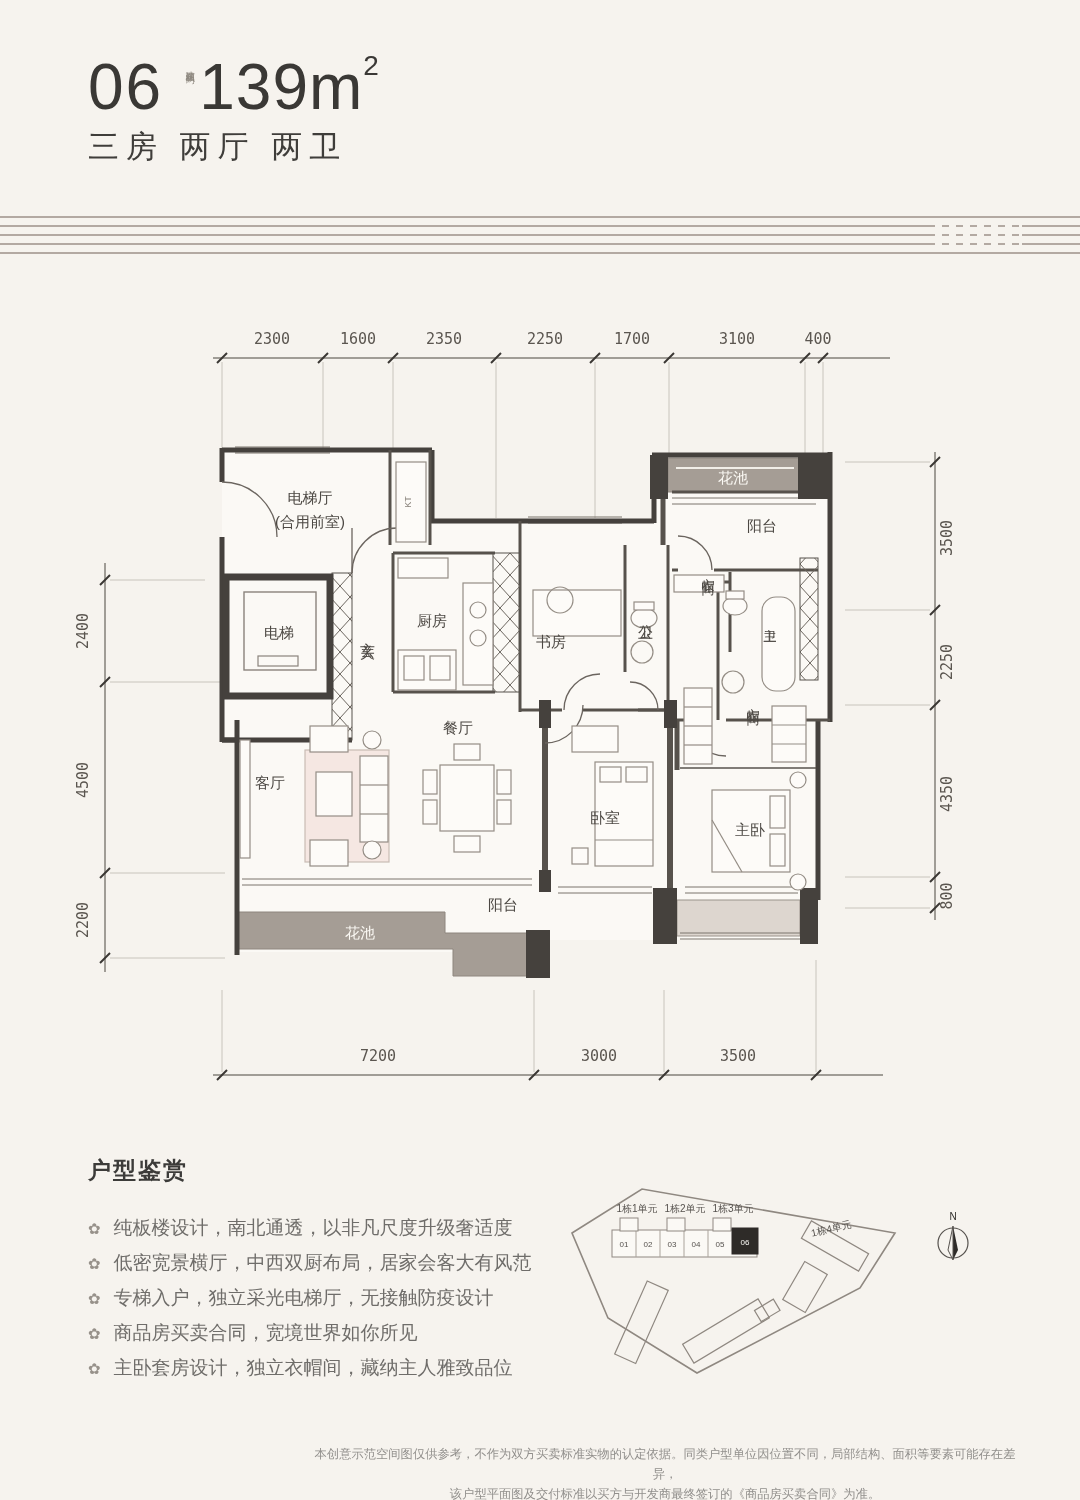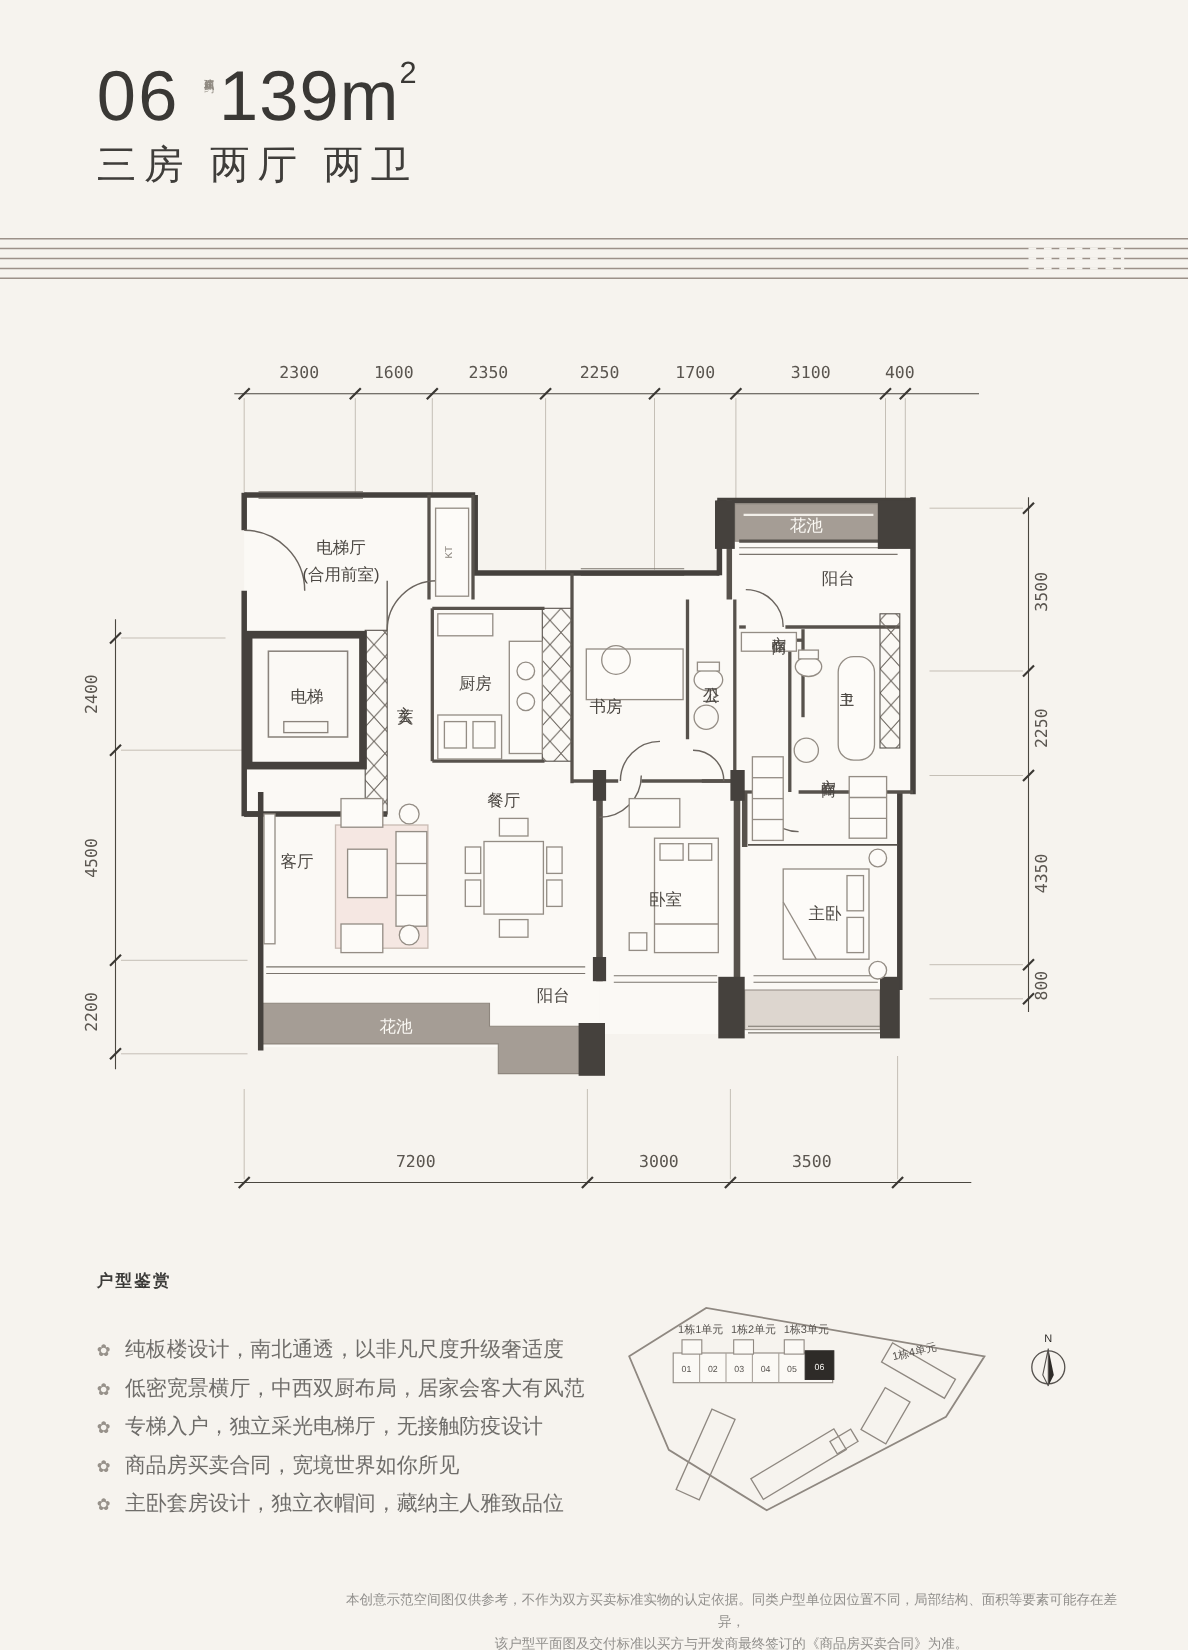--- a/index.html
+++ b/index.html
@@ -4,23 +4,23 @@
 <style>
   html,body{margin:0;padding:0;}
   body{width:1080px;height:1500px;position:relative;background:#f6f3ee;
        font-family:"Liberation Sans","DejaVu Sans",sans-serif;overflow:hidden;}
   .abs{position:absolute;}
   
   .hdr-num{font-size:64px;color:#3a3835;letter-spacing:2px;}
   .hdr-note{font-size:9px;color:#8d877f;writing-mode:vertical-rl;letter-spacing:1px;line-height:10px;}
   .hdr-area{font-size:64px;color:#3a3835;letter-spacing:1px;text-align:center;}
   .hdr-sup{font-size:28px;vertical-align:26px;color:#3a3835;}
-  .hdr-sub{font-size:36px;color:#3f3d3a;letter-spacing:7px;font-weight:500;}
+  .hdr-sub{font-size:31px;color:#3f3d3a;letter-spacing:7px;font-weight:500;}
   
-  .feat-title{font-size:15px;font-weight:bold;color:#3c3b39;letter-spacing:2px;}
+  .feat-title{font-size:23px;font-weight:bold;color:#3c3b39;letter-spacing:2px;}
   .feat-list{list-style:none;margin:0;padding:0;}
   .feat-list li{font-size:19px;color:#6f6d6a;height:35px;line-height:35px;white-space:nowrap;}
   .feat-ico{color:#97918a;font-size:15px;margin-right:13px;}
   
   .disc{font-size:12.3px;color:#918f8c;line-height:20px;text-align:center;}
   svg text{font-family:"Liberation Sans","DejaVu Sans",sans-serif;}
   .rlab{font-size:15px;fill:#4c4843;}
   .rlab-v{font-size:15px;fill:#4c4843;writing-mode:vertical-rl;letter-spacing:2px;}
   .dim{font-size:15px;fill:#5b5650;font-family:"DejaVu Sans Mono","Liberation Mono",monospace;}
   .sp-lab{font-size:10px;fill:#56524e;}
@@ -324,21 +324,21 @@
     <text class="rlab" x="605" y="523" text-anchor="middle">卧室</text>
     <text class="rlab-v" x="753" y="398" style="font-size:13px">衣帽间</text>
     <text class="rlab" x="750" y="535" text-anchor="middle">主卧</text>
     <text class="rlab" x="503" y="610" text-anchor="middle">阳台</text>
     <text class="rlab" x="360" y="638" text-anchor="middle" style="fill:#fbf9f4">花池</text>
   </g>
 </svg>
 
 <div class="abs" style="left:88px;top:1155px;">
   <div class="feat-title">户型鉴赏</div>
-  <ul class="feat-list" style="margin-top:36px;">
+  <ul class="feat-list" style="margin-top:24px;">
     <li><span class="feat-ico">✿</span><span>纯板楼设计，南北通透，以非凡尺度升级奢适度</span></li>
     <li><span class="feat-ico">✿</span><span>低密宽景横厅，中西双厨布局，居家会客大有风范</span></li>
     <li><span class="feat-ico">✿</span><span>专梯入户，独立采光电梯厅，无接触防疫设计</span></li>
     <li><span class="feat-ico">✿</span><span>商品房买卖合同，宽境世界如你所见</span></li>
     <li><span class="feat-ico">✿</span><span>主卧套房设计，独立衣帽间，藏纳主人雅致品位</span></li>
   </ul>
 </div>
 
 <svg class="abs" style="left:540px;top:1170px;" width="460" height="260" viewBox="0 0 460 260">
   <polygon points="32,63 102,19 355,63 320,118 157,203 68,148" fill="none" stroke="#8f8881" stroke-width="1.6"></polygon>

